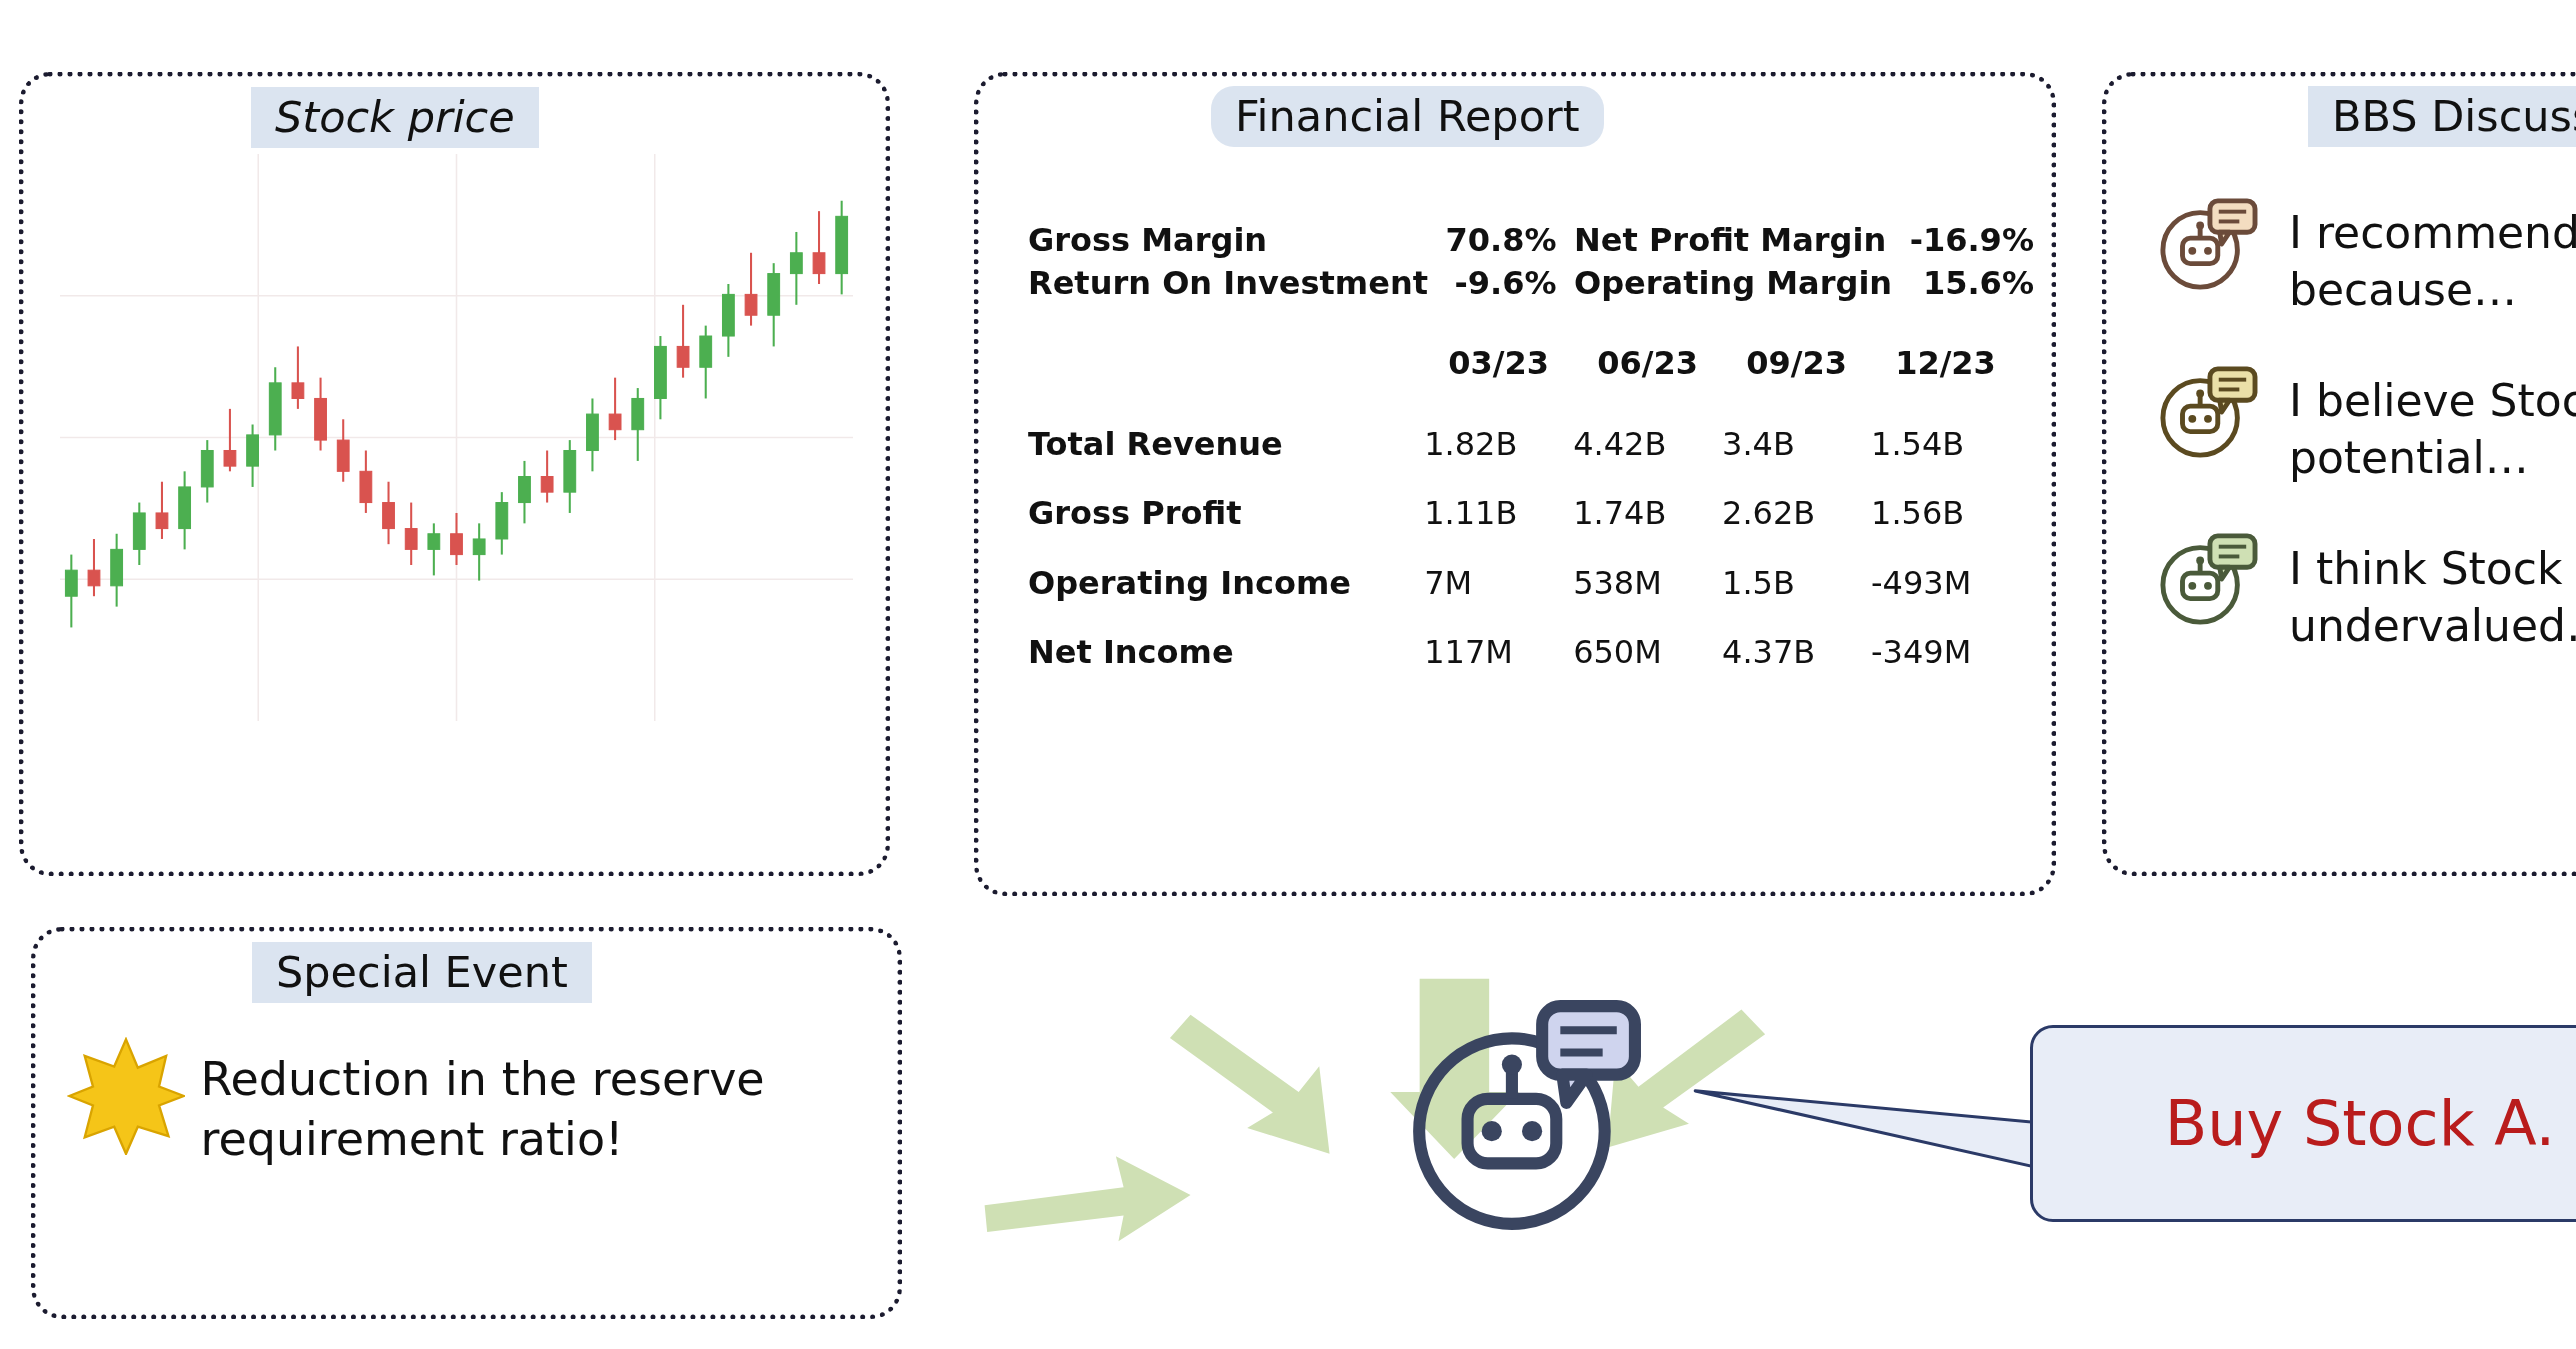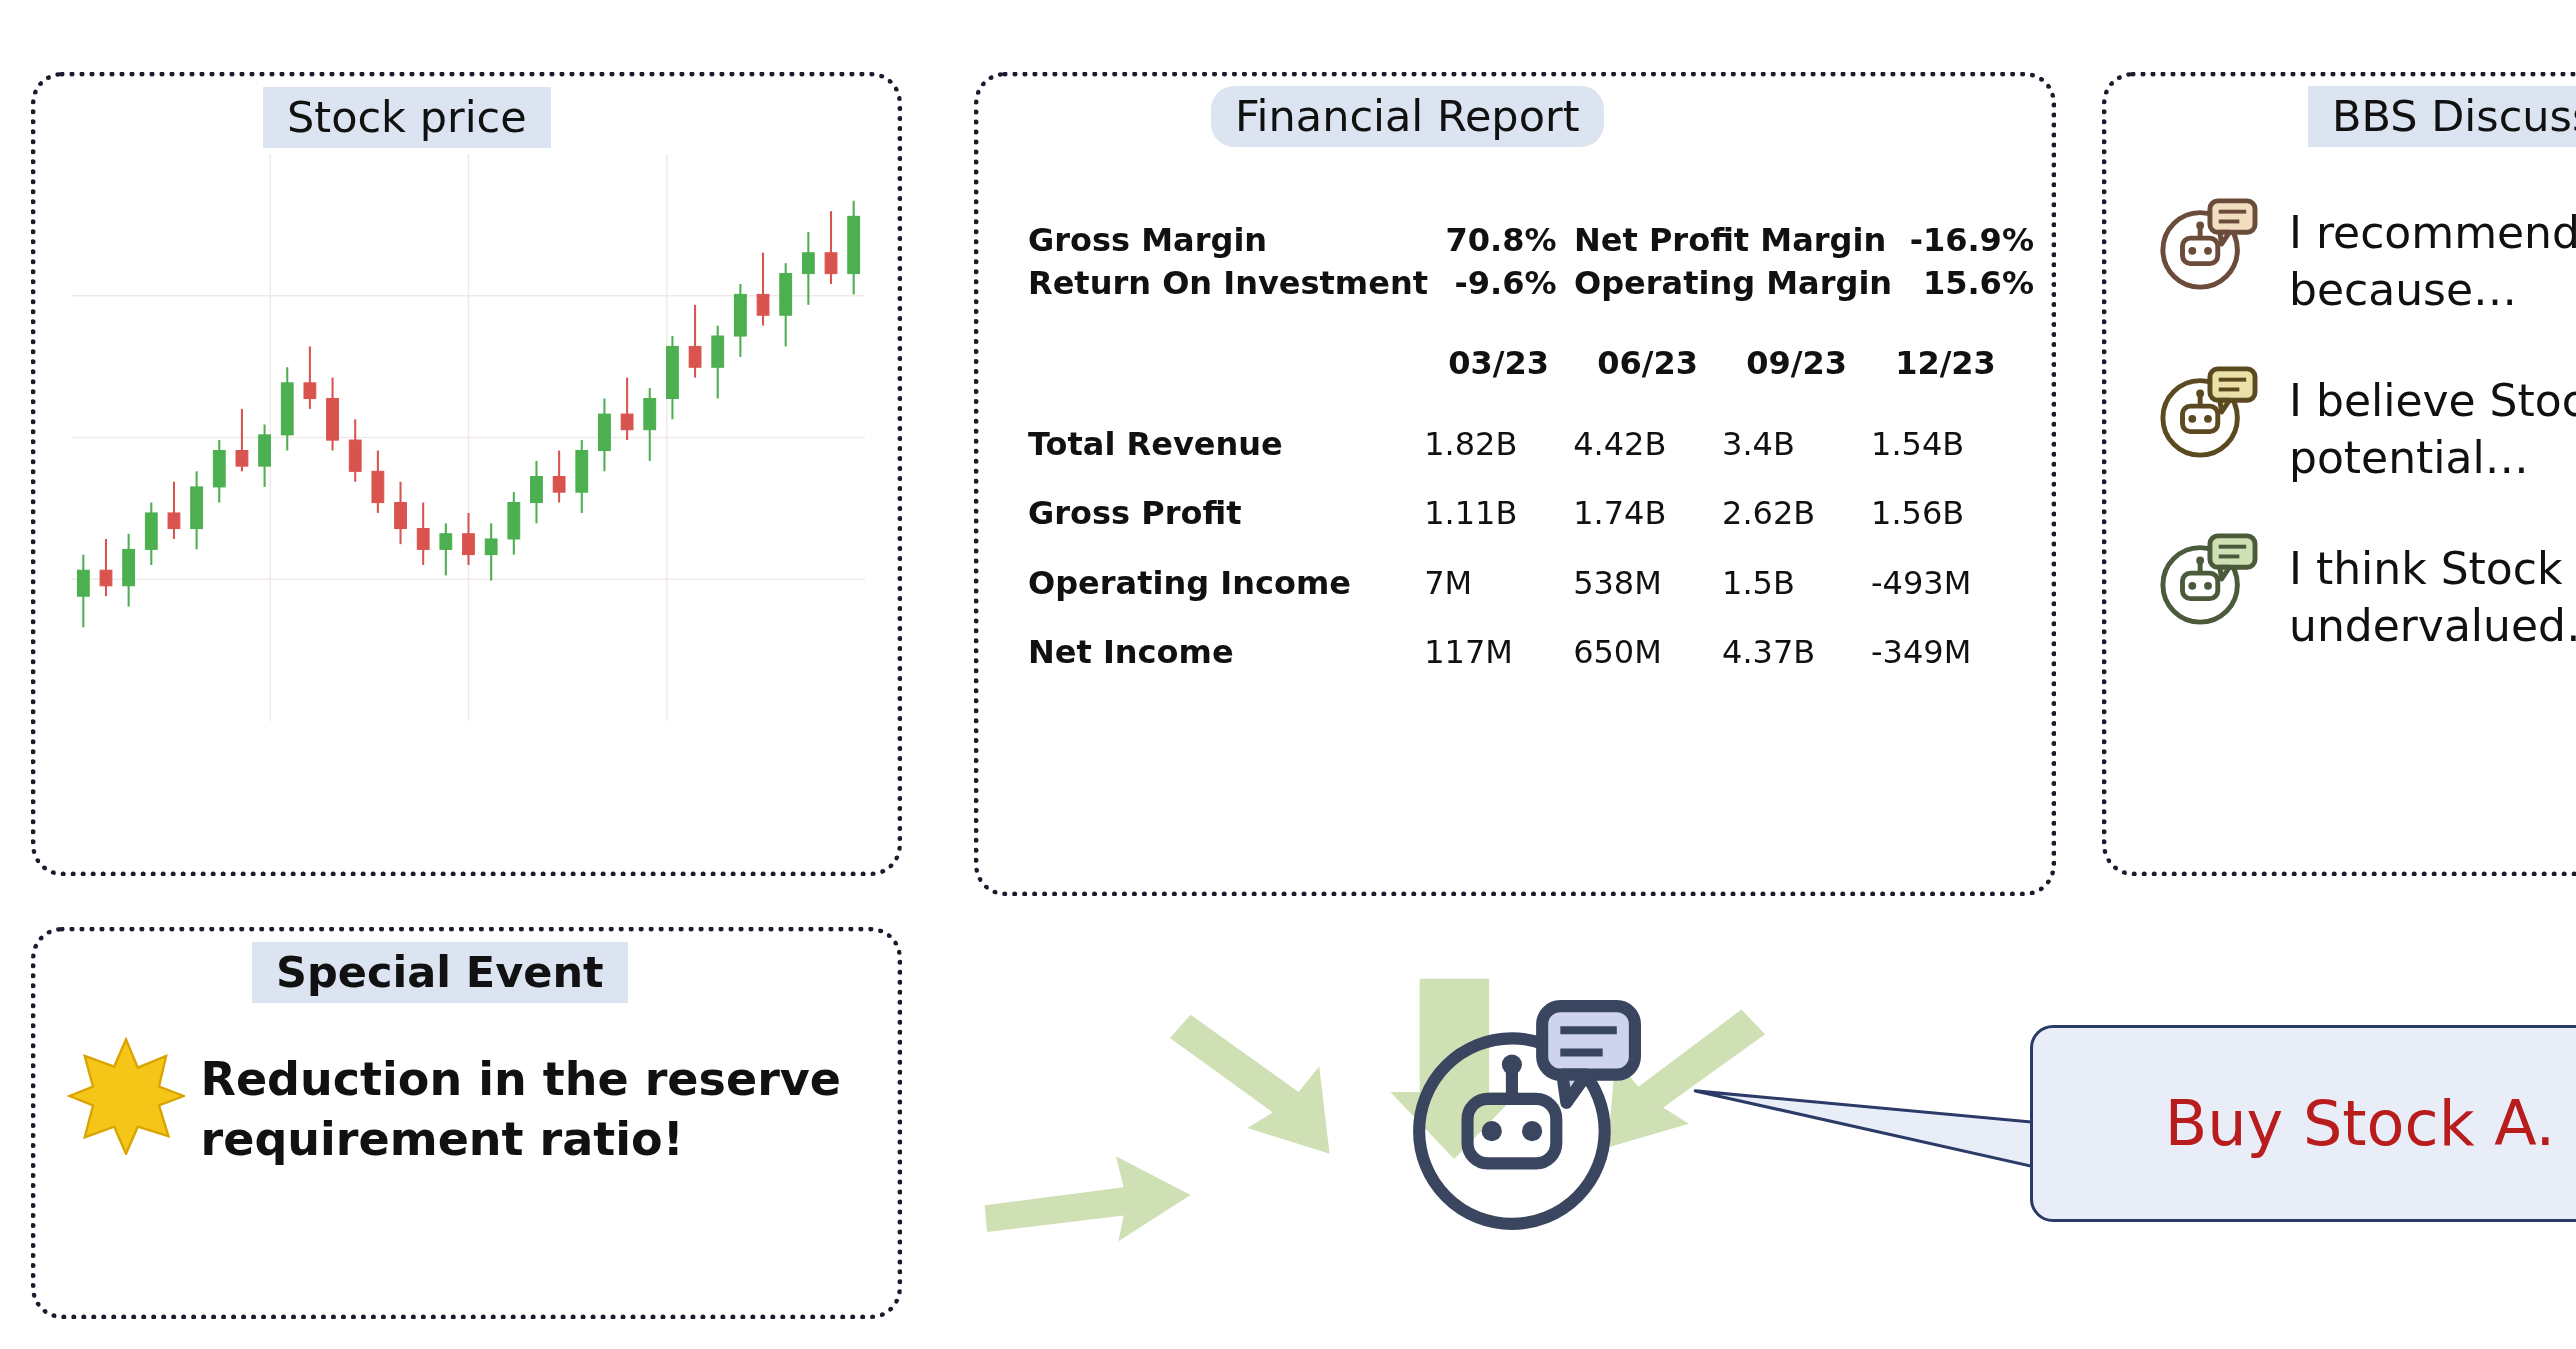--- a/index.html
+++ b/index.html
@@ -29,33 +29,33 @@
     color: #111111;
     font-family: "DejaVu Sans", sans-serif;
     font-size: 43px;
     line-height: 1.18;
     padding: 5.2px 24px;
     white-space: nowrap;
     z-index: 5;
   }
 
   
-  #stock-panel { left: 31px; top: 72px; width: 871px; height: 804px; }
+  #stock-panel { left: 19px; top: 72px; width: 871px; height: 804px; font-style: italic; }
   #stock-title { left: 227px; top: 10.3px; }
   #stock-chart {
     position: absolute;
     left: 36px;
     top: 77px;
     width: 793px;
     height: 567px;
   }
   #stock-chart svg { display: block; width: 100%; height: 100%; }
 
   
-  #event-panel { left: 31px; top: 927px; width: 871px; height: 392px; font-weight: bold; }
+  #event-panel { left: 31px; top: 927px; width: 871px; height: 392px; }
   #event-title { left: 216px; top: 10.3px; }
   #event-body {
     position: absolute;
     left: 31px;
     top: 118px;
     right: 34px;
     display: flex;
     align-items: flex-start;
     gap: 15.5px;
   }

